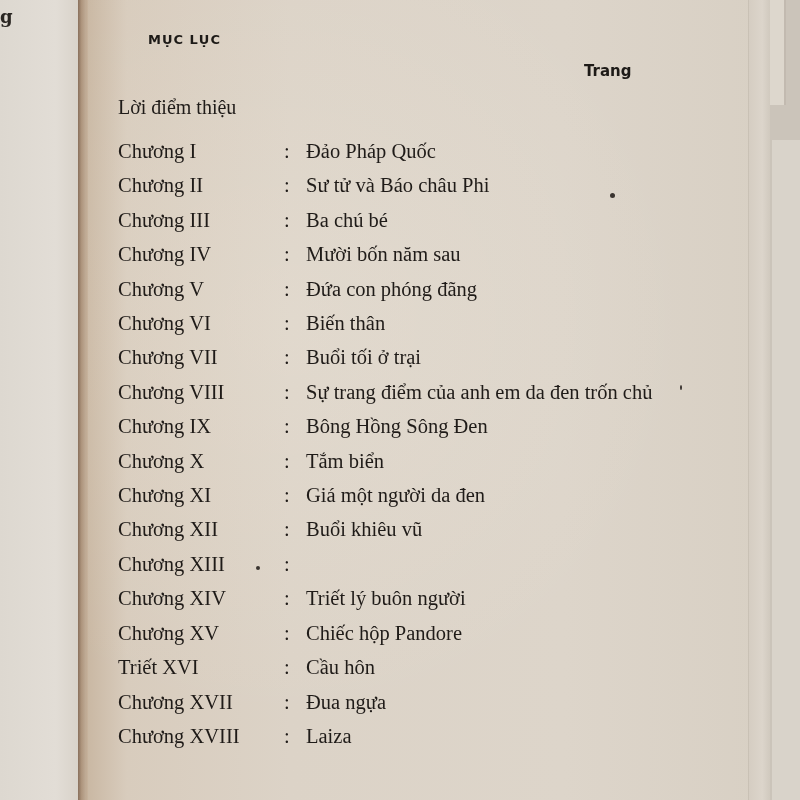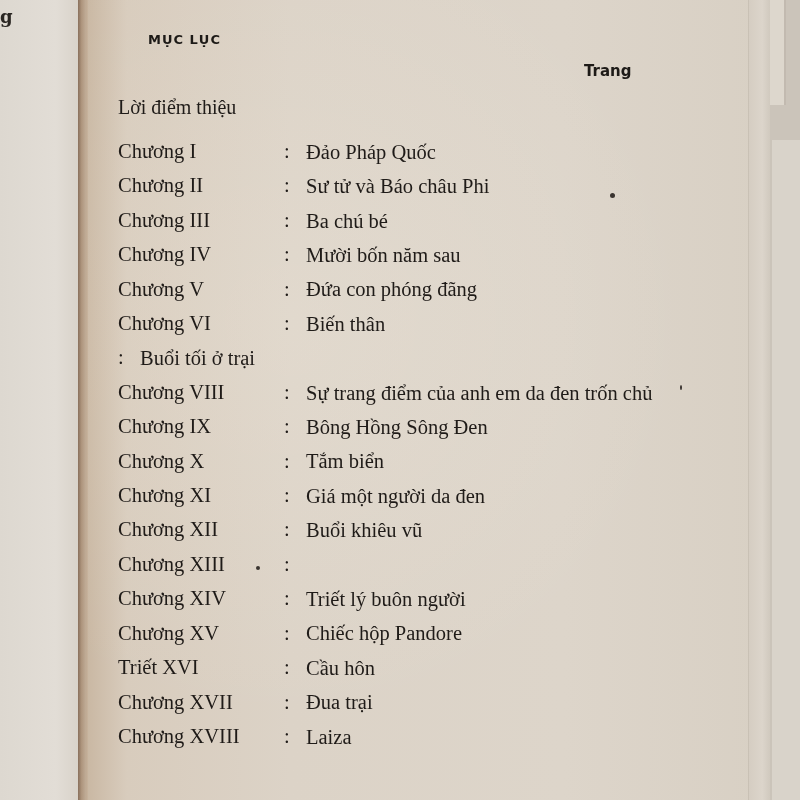--- a/index.html
+++ b/index.html
@@ -122,21 +122,21 @@
       position: absolute;
       left: 118px;
       top: 134px;
       width: 560px;
       font-family: "Liberation Serif", serif;
       font-size: 20.5px;
       color: #1f1b18;
     }
     .toc-row {
       display: flex;
-      align-items: center;
+      align-items: flex-start;
       line-height: 34.4px;
     }
     .toc-chapter {
       width: 166px;
       flex: 0 0 166px;
       white-space: nowrap;
     }
     .toc-sep {
       width: 22px;
       flex: 0 0 22px;
@@ -198,20 +198,21 @@
         <span class="toc-chapter">Chương V</span>
         <span class="toc-sep">:</span>
         <span class="toc-title">Đứa con phóng đãng</span>
       </div>
       <div class="toc-row">
         <span class="toc-chapter">Chương VI</span>
         <span class="toc-sep">:</span>
         <span class="toc-title">Biến thân</span>
       </div>
       <div class="toc-row">
+        <span class="toc-chapter">Chương VII</span>
         <span class="toc-sep">:</span>
         <span class="toc-title">Buổi tối ở trại</span>
       </div>
       <div class="toc-row">
         <span class="toc-chapter">Chương VIII</span>
         <span class="toc-sep">:</span>
         <span class="toc-title">Sự trang điểm của anh em da đen trốn chủ</span>
       </div>
       <div class="toc-row">
         <span class="toc-chapter">Chương IX</span>
@@ -248,21 +249,21 @@
         <span class="toc-title">Chiếc hộp Pandore</span>
       </div>
       <div class="toc-row">
         <span class="toc-chapter">Triết XVI</span>
         <span class="toc-sep">:</span>
         <span class="toc-title">Cầu hôn</span>
       </div>
       <div class="toc-row">
         <span class="toc-chapter">Chương XVII</span>
         <span class="toc-sep">:</span>
-        <span class="toc-title">Đua trại</span>
+        <span class="toc-title">Đua ngựa</span>
       </div>
       <div class="toc-row">
         <span class="toc-chapter">Chương XVIII</span>
         <span class="toc-sep">:</span>
         <span class="toc-title">Laiza</span>
       </div>
     </div>
 
   <span class="speck" style="left:610px;top:193px;width:5px;height:5px;"></span>
   <span class="speck" style="left:256px;top:566px;width:4px;height:4px;"></span>

